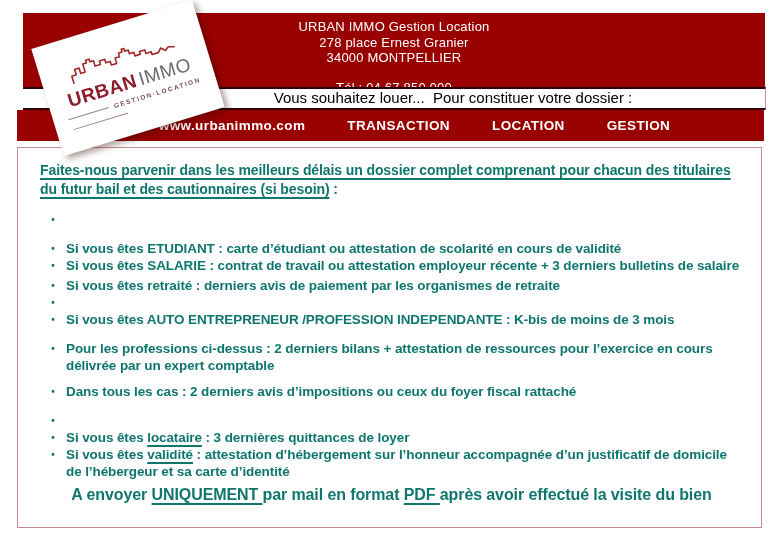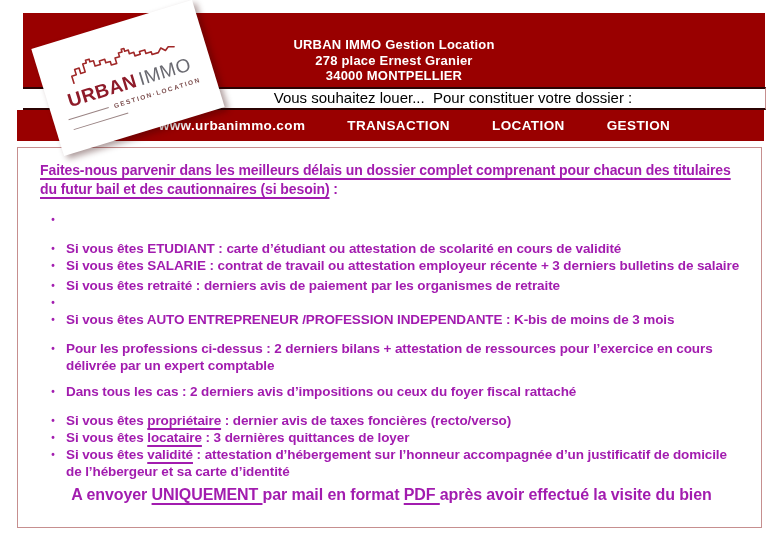--- a/index.html
+++ b/index.html
@@ -8,22 +8,22 @@
     --rose:#c68f8f;
   }
   html,body{margin:0;padding:0;background:#ffffff;}
   body{width:778px;height:550px;font-family:"Liberation Sans","DejaVu Sans",sans-serif;}
   .page{position:relative;width:778px;height:550px;background:#fff;overflow:hidden;}
 
   
   .header-red{
     position:absolute;left:23px;top:13px;width:742px;height:74px;
     background:var(--red);color:#fff;text-align:center;
-    font-weight:bold;font-size:13px;line-height:15.5px;letter-spacing:.2px;
-    padding-top:24px;box-sizing:border-box;
+    font-weight:normal;font-size:13px;line-height:15.5px;letter-spacing:.2px;
+    padding-top:6px;box-sizing:border-box;
   }
   .header-red .spacer{height:14px;}
 
   .white-band{
     position:absolute;left:23px;top:87px;width:743px;height:23px;background:#fff;
     border-top:2px solid var(--dark-line);border-bottom:2px solid var(--dark-line);
     border-right:1px solid var(--rose);
     box-sizing:border-box;text-align:center;color:#000;
     font-weight:normal;font-size:15px;line-height:18px;padding-left:118px;
   }
@@ -47,21 +47,21 @@
   .logo-name .b2{color:#6a6a71;font-weight:normal;margin-left:3px;}
   .logo-sub{display:flex;align-items:center;width:82%;margin-top:3px;gap:5px;}
   .logo-sub .line{flex:1;height:1px;background:#9a8484;}
   .logo-sub .txt{font-size:6.5px;font-weight:bold;letter-spacing:1.6px;color:#7c4e4e;white-space:nowrap;}
   .logo-sub2{width:34%;height:1px;background:#9a8484;margin-top:7px;margin-right:46%;}
 
   
   .body-box{
     position:absolute;left:17px;top:147px;width:745px;height:381px;
     border:1px solid var(--rose);box-sizing:border-box;
-    padding:13px 18px 16px 22px;color:#a21caf;
+    padding:13px 18px 16px 22px;color:#0f766e;
   }
   .intro{font-weight:bold;font-size:14px;line-height:19px;max-width:722px;letter-spacing:-.1px;}
   .u{text-decoration:underline;text-decoration-thickness:1.5px;text-underline-offset:2.5px;}
 
   .groups .group{margin-top:12px;}
   .groups .group:nth-of-type(3){margin-top:3px;}
   .groups .group:nth-of-type(5){margin-top:9px;}
   .li{display:flex;font-weight:bold;font-size:13.5px;line-height:17px;letter-spacing:-.1px;}
   .li .bullet{width:26px;min-width:26px;text-align:center;font-size:10px;line-height:17px;}
   .li .txt{max-width:686px;}
@@ -145,21 +145,20 @@
         </div>
         <div class="group">
           <div class="li">
             <span class="bullet">•</span>
             <span class="txt"><span>Dans tous les cas : 2 derniers avis d’impositions ou ceux du foyer fiscal rattaché</span></span>
           </div>
         </div>
         <div class="group">
           <div class="li">
             <span class="bullet">•</span>
-            <span class="txt"><span>Si vous êtes </span><span class="u">propriétaire</span><span> : dernier avis de taxes foncières (recto/verso)</span></span>
           </div>
           <div class="li">
             <span class="bullet">•</span>
             <span class="txt"><span>Si vous êtes </span><span class="u">locataire</span><span> : 3 dernières quittances de loyer</span></span>
           </div>
           <div class="li">
             <span class="bullet">•</span>
             <span class="txt"><span>Si vous êtes </span><span class="u">validité</span><span> : attestation d’hébergement sur l’honneur accompagnée d’un justificatif de domicile de l’hébergeur et sa carte d’identité</span></span>
           </div>
         </div>

